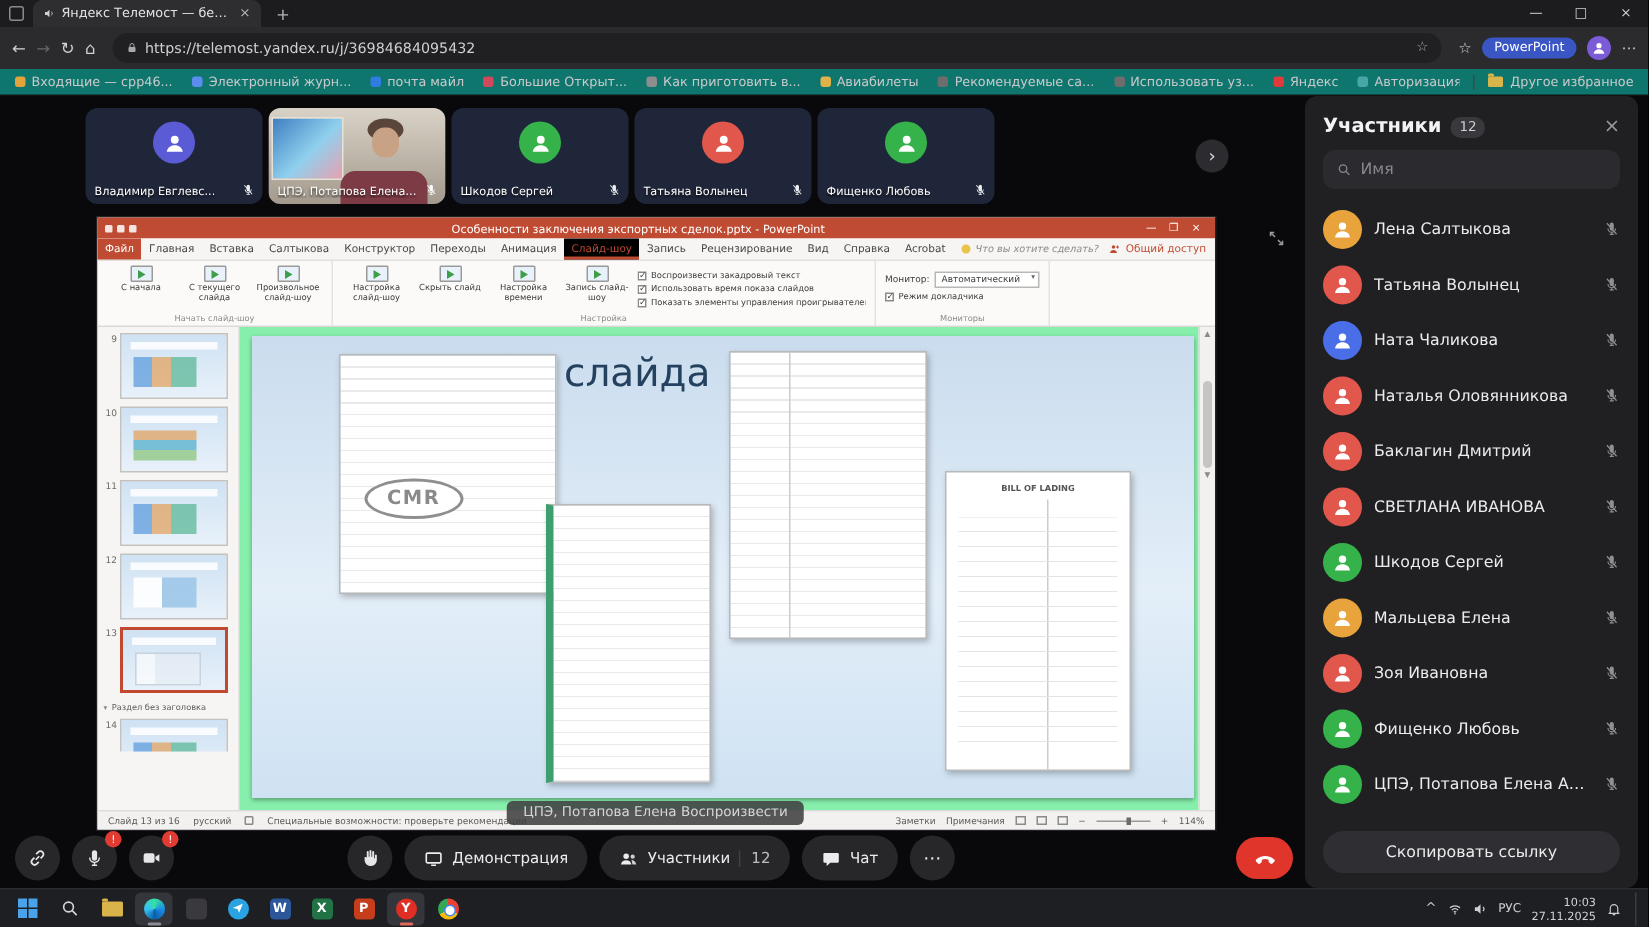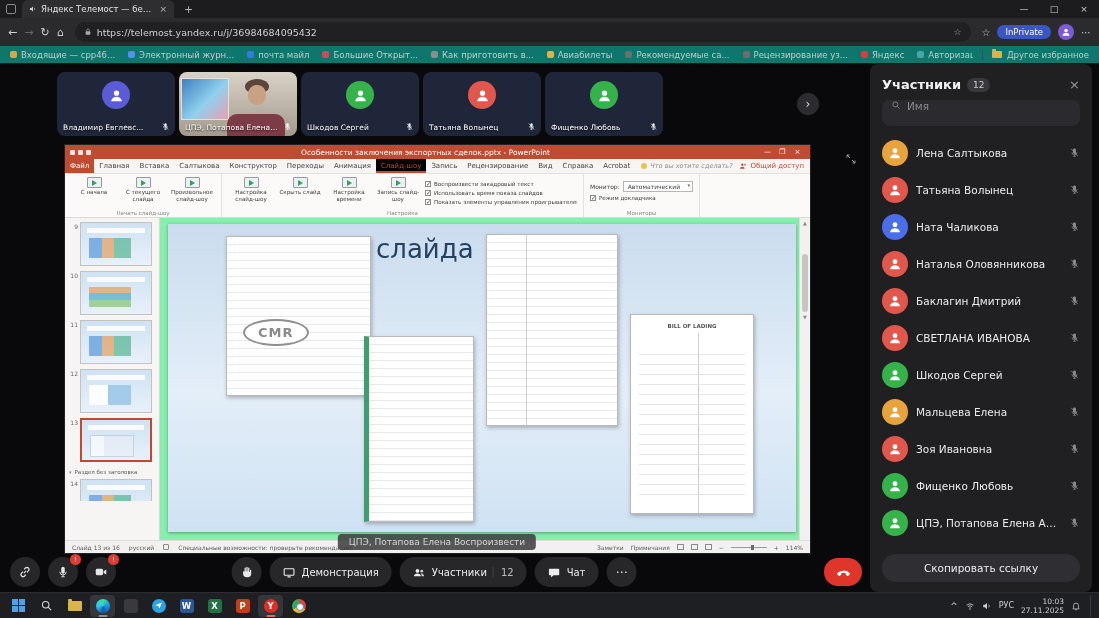--- a/index.html
+++ b/index.html
@@ -146,21 +146,21 @@
 .pc{opacity:.75;border-left:1px solid #4a4a4e;padding-left:7px}
 .hang{position:absolute;right:6px;width:38px;height:28px;border-radius:14px;background:#e0352b;border:none;display:flex;align-items:center;justify-content:center;cursor:pointer}
 .hang svg{width:15px;height:15px;color:#fff}
 
 
 .panel{position:absolute;top:0;bottom:0;right:7px;width:222px;background:#202023;border-radius:8px}
 .phead{display:flex;align-items:center;padding:13px 12px 8px;gap:6px}
 .ptitle{font-size:13px;font-weight:bold;color:#f2f2f4}
 .pcount{background:#39393d;color:#cfcfd2;font-size:9px;border-radius:9px;padding:2px 6px}
 .pclose{margin-left:auto;color:#9a9a9e;font-size:13px;cursor:pointer}
-.psearchbox{margin:0 12px 8px;height:26px;background:#2b2b2f;border-radius:8px;display:flex;align-items:flex-start;gap:6px;padding:0 9px}
+.psearchbox{margin:0 12px 8px;height:26px;background:#2b2b2f;border-radius:8px;display:flex;align-items:center;gap:6px;padding:0 9px}
 .psearchbox svg{width:10px;height:10px;color:#8a8a8e;flex:none}
 .psearchbox input{background:none;border:none;outline:none;color:#e0e0e0;font-size:10.5px;width:100%}
 .psearchbox input::placeholder{color:#8a8a8e}
 .plist{overflow:hidden}
 .prow{display:flex;align-items:center;gap:8px;padding:0 12px;height:37px}
 .pav{width:26px;height:26px;border-radius:50%;flex:0 0 26px;display:flex;align-items:center;justify-content:center;background:#555}
 .pav svg{width:14px;height:14px;color:#fff}
 .pname{flex:1;font-size:10.5px;color:#ececee;white-space:nowrap;overflow:hidden;text-overflow:ellipsis}
 .pmic{width:11px;height:11px;color:#8f8f94;flex:none}
 .copylink{position:absolute;left:12px;right:12px;bottom:10px;height:28px;border-radius:14px;background:#2f2f33;color:#ececee;font-size:10.5px;border:none;display:flex;align-items:center;justify-content:center;cursor:pointer}
@@ -214,21 +214,21 @@
     <span class="navic">⌂</span>
     <div class="urlpill">
       <svg viewBox="0 0 24 24" fill="currentColor">
           <rect x="5" y="10" width="14" height="10" rx="2"></rect>
           <path d="M8 10V7a4 4 0 0 1 8 0v3" fill="none" stroke="currentColor" stroke-width="2"></path>
         </svg>
       <span class="url">https://telemost.yandex.ru/j/36984684095432</span>
       <span class="pillstar">☆</span>
     </div>
     <span class="tbicon">☆</span>
-    <span class="inprivate">InPrivate</span>
+    <span class="inprivate">PowerPoint</span>
     <span class="bravatar">
       <svg viewBox="0 0 24 24" fill="currentColor">
           <circle cx="12" cy="8.2" r="4.2"></circle>
           <path d="M3.5 21c.6-4.4 4.1-7 8.5-7s7.9 2.6 8.5 7z"></path>
         </svg>
     </span>
     <span class="tbicon">⋯</span>
   </div>
 
   <div class="bookmarks">
@@ -257,21 +257,21 @@
         <div class="bm">
         <span class="bmdot" style="background: rgb(224, 178, 74);"></span>
         <span>Авиабилеты</span>
       </div>
         <div class="bm">
         <span class="bmdot" style="background: rgb(109, 109, 109);"></span>
         <span>Рекомендуемые са...</span>
       </div>
         <div class="bm">
         <span class="bmdot" style="background: rgb(109, 109, 109);"></span>
-        <span>Рецензирование уз...</span>
+        <span>Использовать уз...</span>
       </div>
         <div class="bm">
         <span class="bmdot" style="background: rgb(224, 58, 58);"></span>
         <span>Яндекс</span>
       </div>
         <div class="bm">
         <span class="bmdot" style="background: rgb(73, 166, 166);"></span>
         <span>Авторизация - Цен...</span>
       </div>
       </div>

